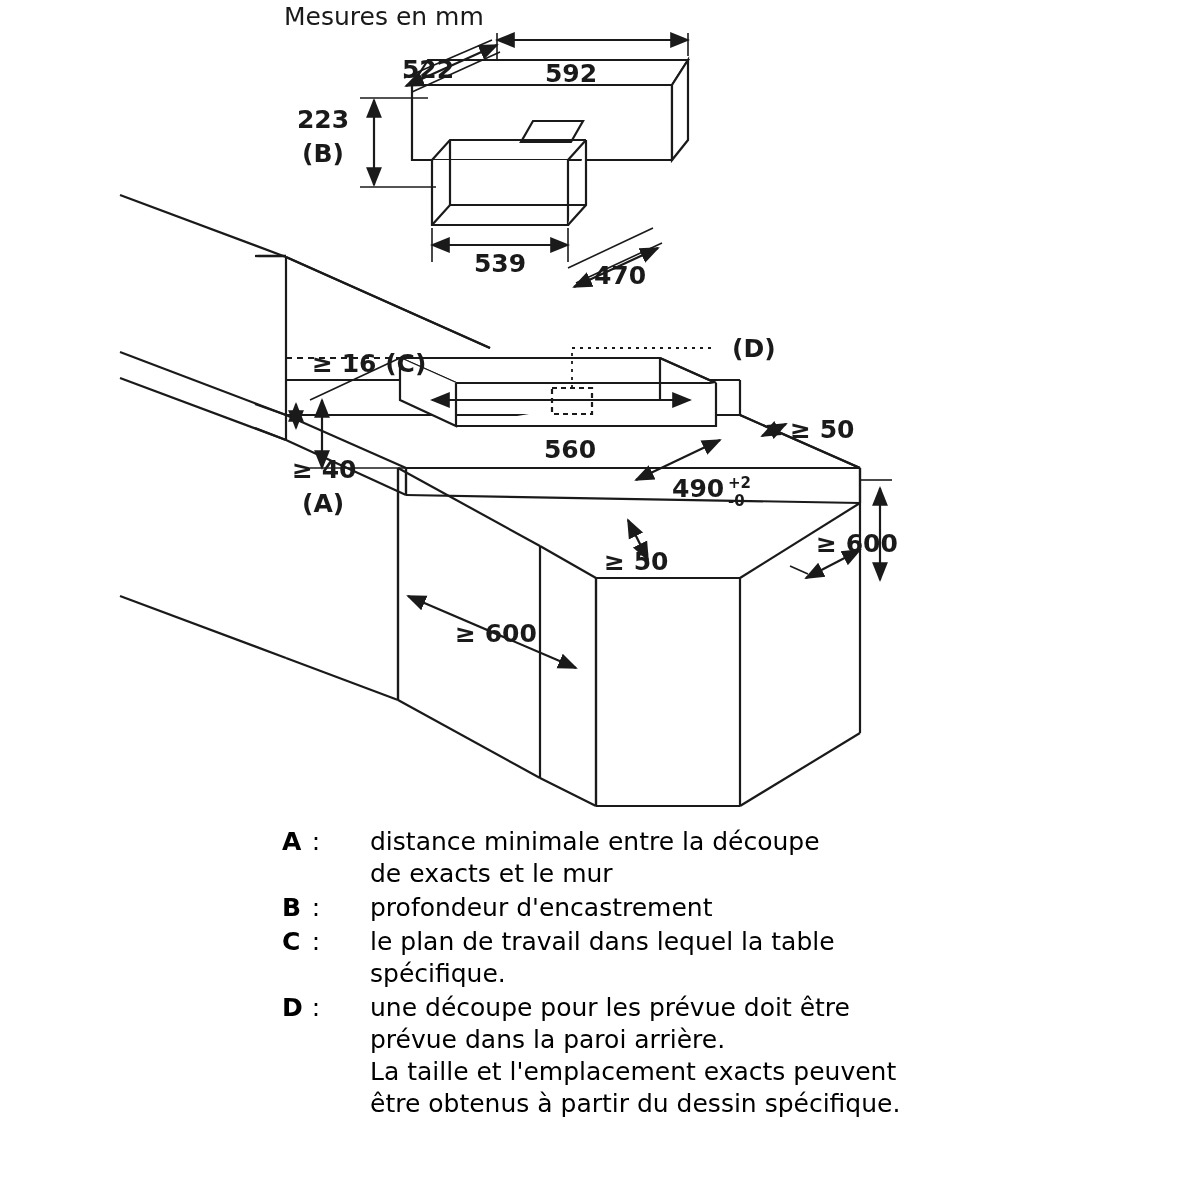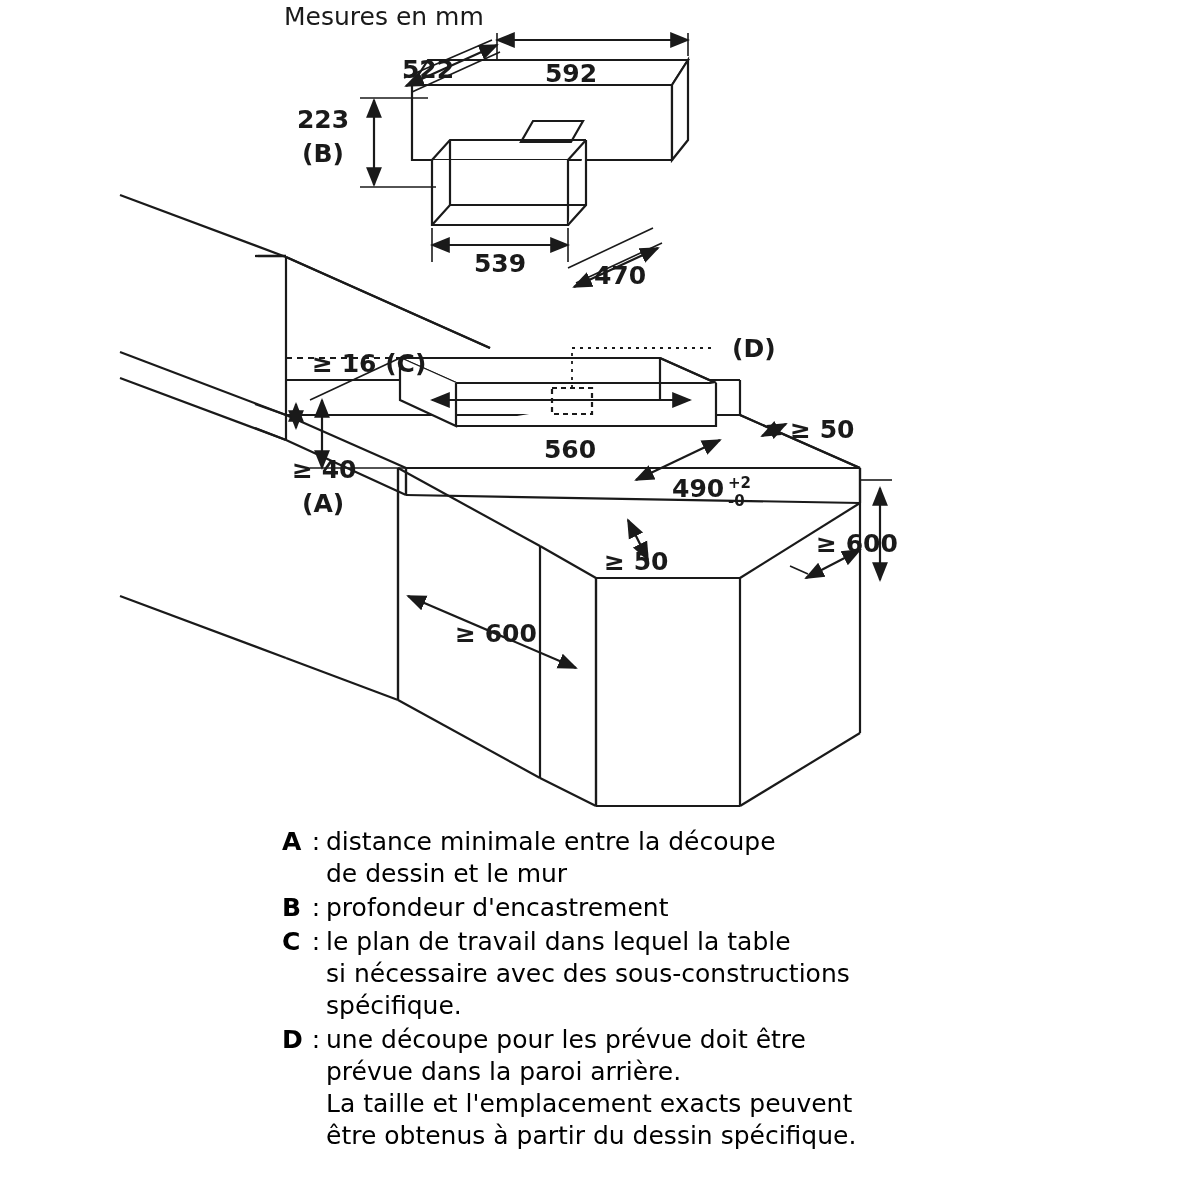--- a/index.html
+++ b/index.html
@@ -53,20 +53,21 @@
     flex: none;
     text-align: center;
   }
   .legend-text {
     font-size: 25px;
     line-height: 32px;
     flex: 1;
   }
   .legend-text div {
     white-space: pre;
+    margin-left: 44px;
   }
 </style>
 </head>
 <body>
 
 <div id="sheet">
 
   <svg id="drawing" viewBox="0 0 1200 1200">
     <defs>
       <marker id="arr" viewBox="0 0 10 10" refX="9" refY="5" markerWidth="9" markerHeight="9" orient="auto-start-reverse">
@@ -317,38 +318,37 @@
     </g>
   </svg>
 
   <div class="legend">
 
     <div class="legend-row">
       <div class="legend-key">A</div>
       <div class="legend-colon">:</div>
       <div class="legend-text">
         <div>distance minimale entre la découpe</div>
-        <div>de dessin et le mur</div>
+        <div>de exacts et le mur</div>
       </div>
     </div>
 
     <div class="legend-row">
       <div class="legend-key">B</div>
       <div class="legend-colon">:</div>
       <div class="legend-text">
         <div>profondeur d'encastrement</div>
       </div>
     </div>
 
     <div class="legend-row">
       <div class="legend-key">C</div>
       <div class="legend-colon">:</div>
       <div class="legend-text">
         <div>le plan de travail dans lequel la table</div>
-        <div>si nécessaire avec des sous-constructions</div>
         <div>spécifique.</div>
       </div>
     </div>
 
     <div class="legend-row">
       <div class="legend-key">D</div>
       <div class="legend-colon">:</div>
       <div class="legend-text">
         <div>une découpe pour les prévue doit être</div>
         <div>prévue dans la paroi arrière.</div>

